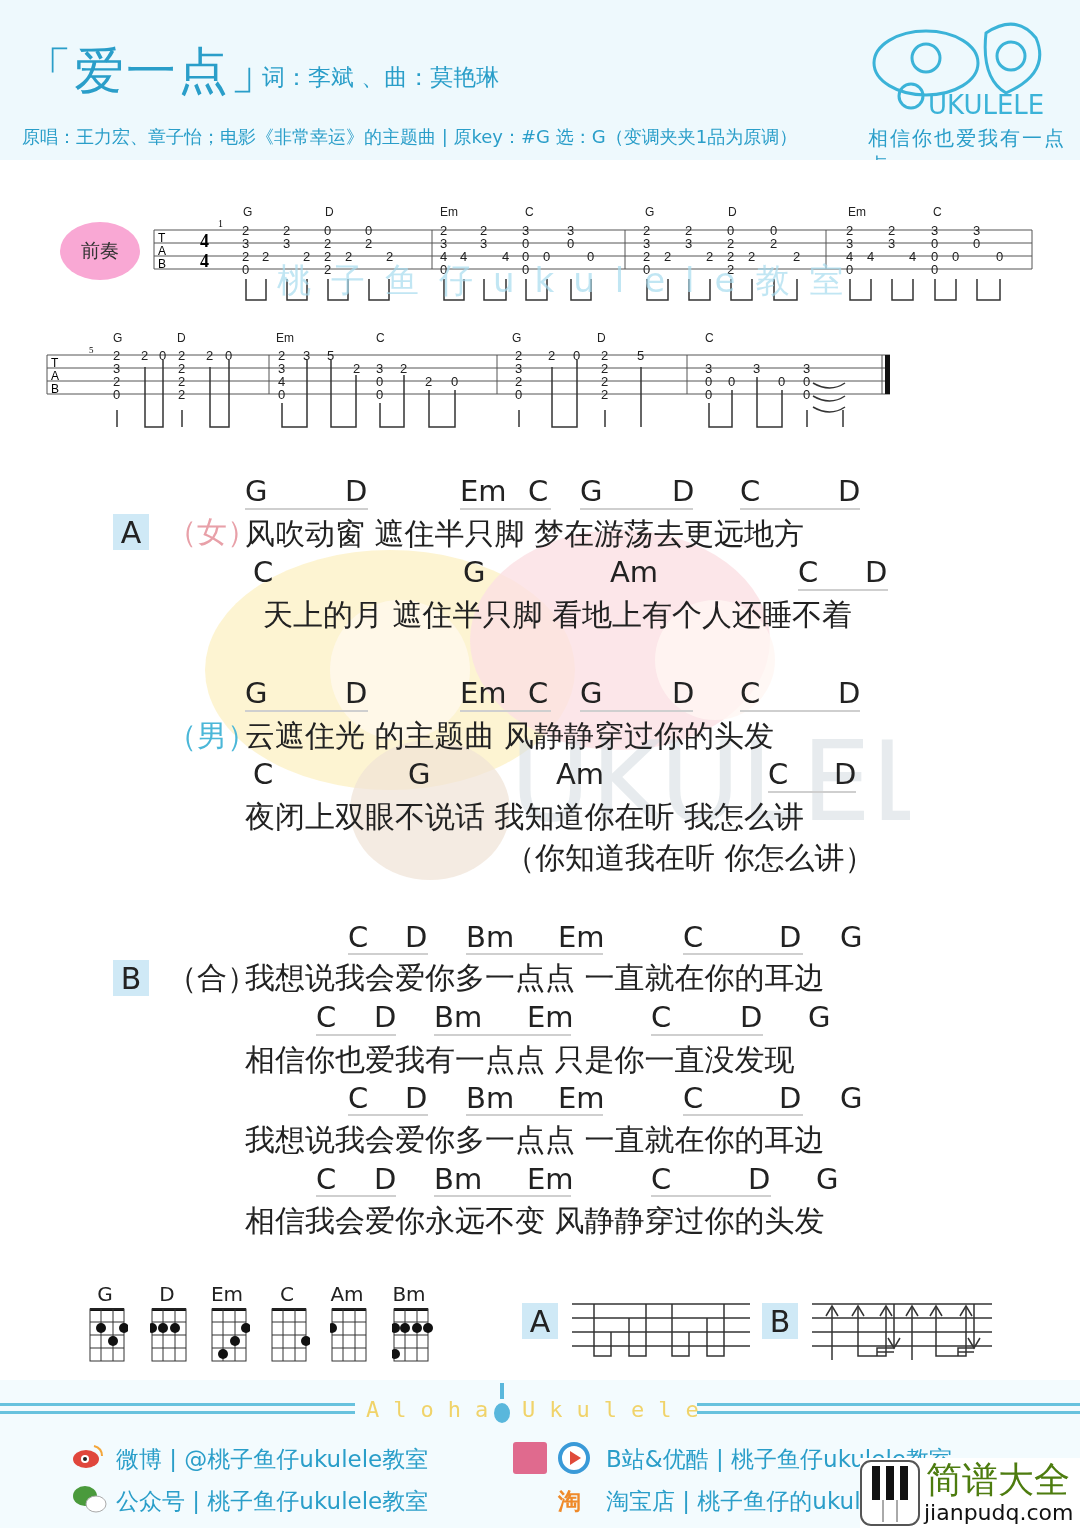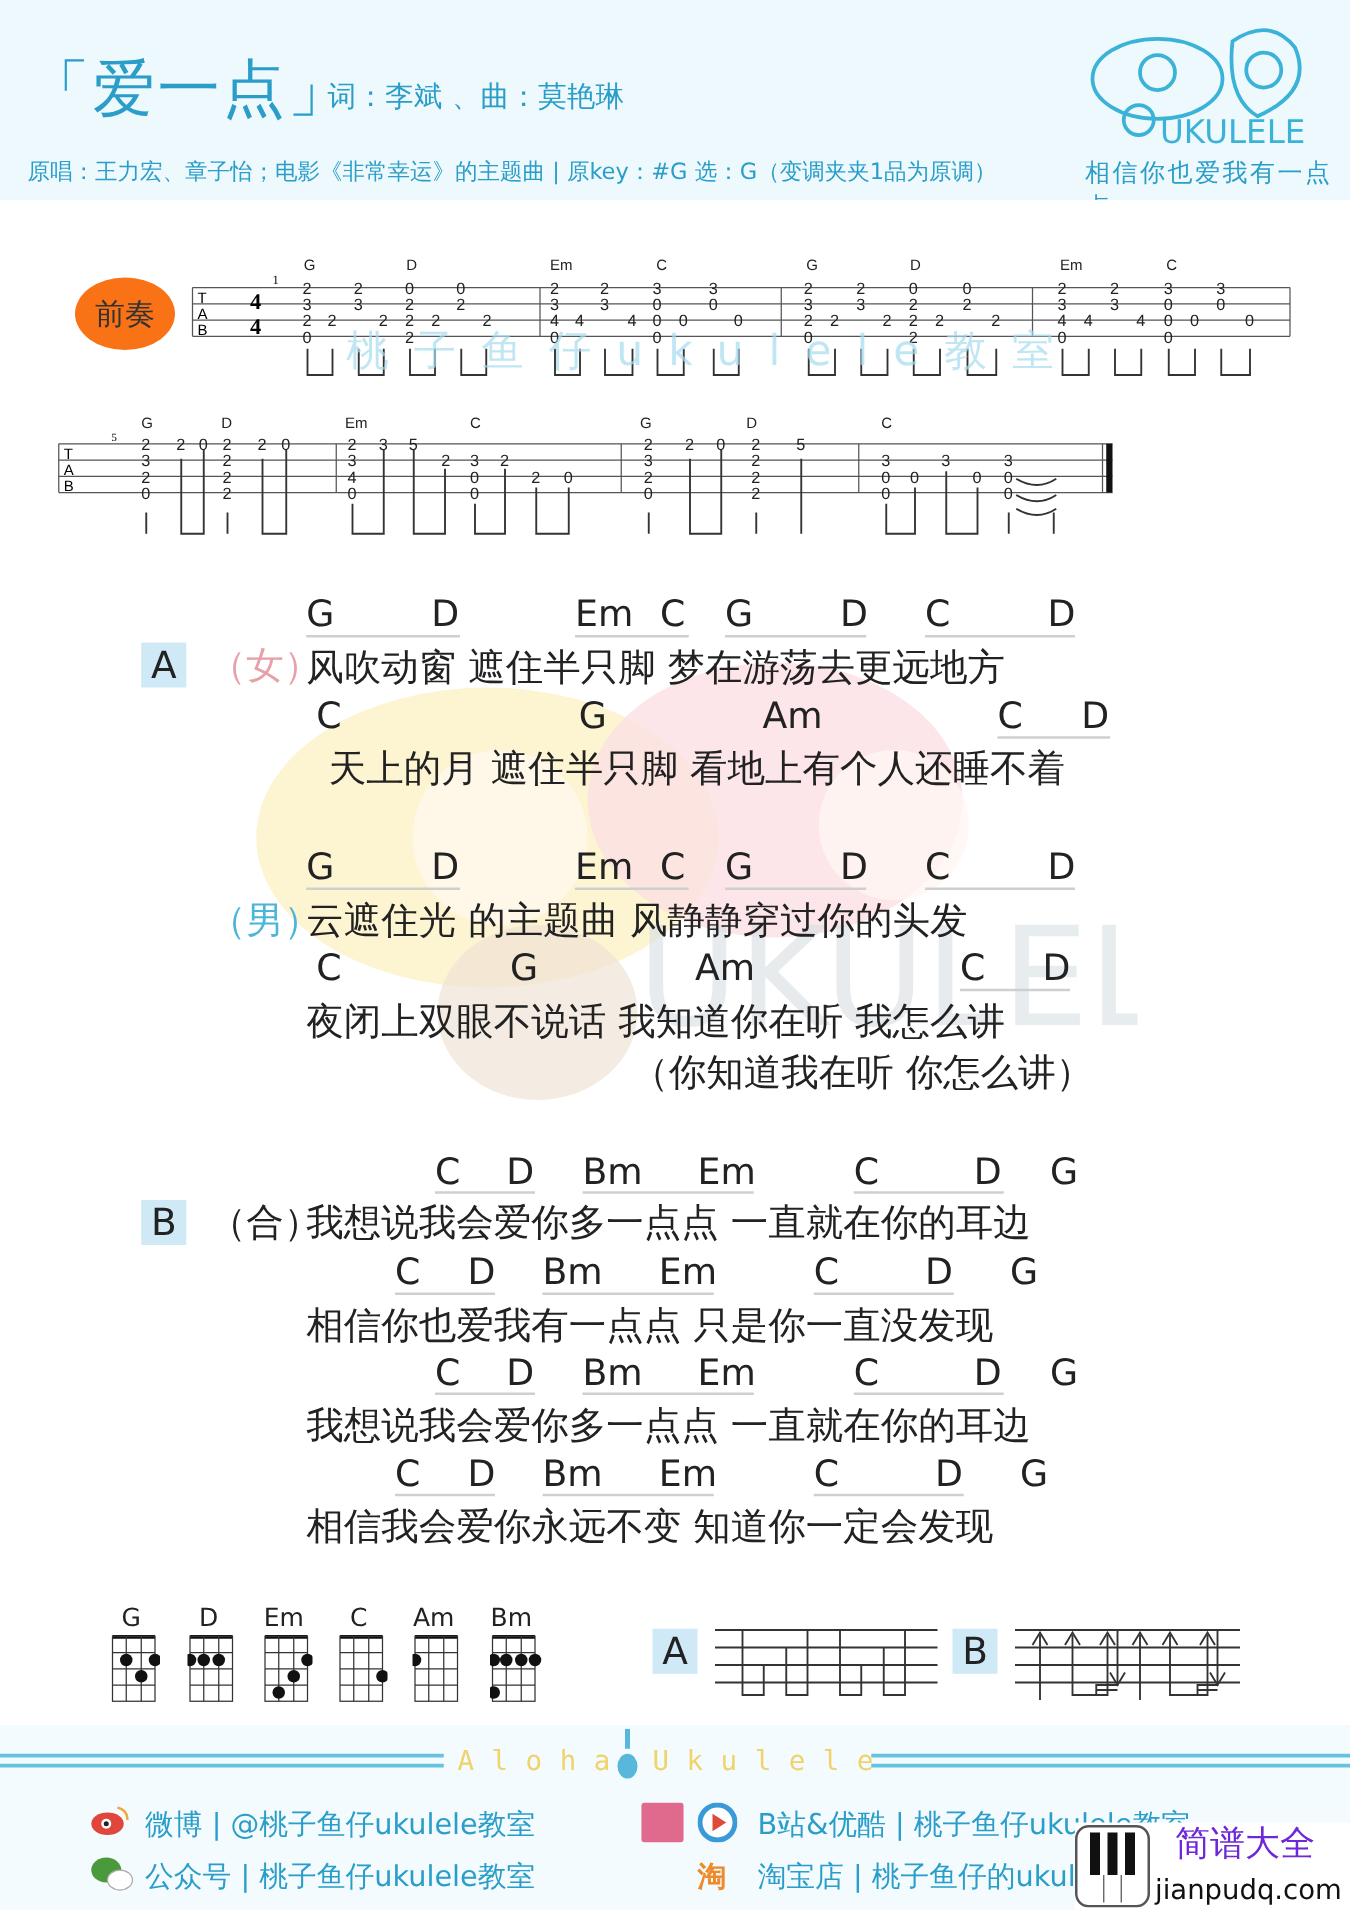--- a/index.html
+++ b/index.html
@@ -5,21 +5,21 @@
   * { box-sizing: border-box; margin: 0; padding: 0; }
   body { width: 1080px; height: 1528px; background: #f3fbfe; font-family: "DejaVu Sans", sans-serif; position: relative; overflow: hidden; color: #222; }
   .abs { position: absolute; }
   .header-band { position:absolute; left:0; top:0; width:1080px; height:160px; background:#eef9fd; }
   .title { position:absolute; left:22px; top:38px; font-size:50px; color:#2a9ec9; letter-spacing:2px; }
   .credits { position:absolute; left:262px; top:62px; font-size:23px; color:#2a9ec9; }
   .info { position:absolute; left:22px; top:125px; font-size:18px; color:#2a9ec9; white-space:nowrap; }
   .brand { position:absolute; left:868px; top:125px; font-size:20px; color:#2a9ec9; letter-spacing:2px; }
   .logo { position:absolute; left:866px; top:18px; width:180px; height:100px; }
   .main-bg { position:absolute; left:0; top:160px; width:1080px; height:1220px; background:#ffffff; }
-  .intro-bubble { position:absolute; left:60px; top:222px; width:80px; height:58px; background:#f97316; border-radius:50% 50% 50% 50%; display:flex; align-items:center; justify-content:center; font-size:24px; color:#333; }
+  .intro-bubble { position:absolute; left:60px; top:222px; width:80px; height:58px; background:#f9a8d4; border-radius:50% 50% 50% 50%; display:flex; align-items:center; justify-content:center; font-size:19px; color:#333; }
   .chord-lbl { position:absolute; font-size:12px; color:#222; font-family:"Liberation Sans", sans-serif; }
   .watermark { position:absolute; color:#a8dcef; opacity:.7; font-size:34px; letter-spacing:20px; white-space:nowrap; }
   .lyric { position:absolute; font-size:30px; color:#222; white-space:nowrap; }
   .chordline { position:absolute; font-size:29px; color:#222; font-family:"DejaVu Sans", sans-serif; white-space:nowrap; }
   .chord { position:absolute; }
   .uline { position:absolute; height:2px; background:#cfcfcf; }
   .sec-label { position:absolute; width:36px; height:36px; background:#cfe9f6; font-size:30px; display:flex; align-items:center; justify-content:center; color:#222; }
   .role { position:absolute; font-size:30px; }
   .chord-diag { position:absolute; }
   .diag-name { font-size:20px; text-align:center; width:46px; margin-left:-6px; }
@@ -373,21 +373,21 @@
   <span class="chord" style="left:374px">D</span>
   <span class="chord" style="left:434px">Bm</span>
   <span class="chord" style="left:527px">Em</span>
   <span class="chord" style="left:651px">C</span>
   <span class="chord" style="left:748px">D</span>
   <span class="chord" style="left:816px">G</span>
 </div>
 <div class="uline" style="left:316px;top:1195px;width:80px"></div>
 <div class="uline" style="left:434px;top:1195px;width:137px"></div>
 <div class="uline" style="left:651px;top:1195px;width:120px"></div>
-<div class="lyric" style="left:245px;top:1201px">相信我会爱你永远不变  知道你一定会发现</div>
+<div class="lyric" style="left:245px;top:1201px">相信我会爱你永远不变  风静静穿过你的头发</div>
 
 <div class="chord-diag" style="left:88px;top:1282px">
   <div class="diag-name">G</div>
   <svg width="40" height="60">
       <rect x="2" y="2" width="34" height="3" fill="#111"></rect>
       <g stroke="#333" fill="none">
         <rect x="2" y="3" width="34" height="52"></rect>
         <line x1="13" y1="3" x2="13" y2="55"></line>
         <line x1="25" y1="3" x2="25" y2="55"></line>
         <line x1="2" y1="16" x2="36" y2="16"></line>
@@ -559,15 +559,15 @@
 
 <div class="jp-badge">
   <svg class="abs" style="left:0;top:2px" width="60" height="66">
       <rect x="1" y="1" width="58" height="64" rx="10" fill="#fff" stroke="#555" stroke-width="2"></rect>
       <rect x="12" y="6" width="8" height="34" fill="#111"></rect>
       <rect x="26" y="6" width="8" height="34" fill="#111"></rect>
       <rect x="40" y="6" width="8" height="34" fill="#111"></rect>
       <line x1="23" y1="40" x2="23" y2="62" stroke="#555"></line>
       <line x1="37" y1="40" x2="37" y2="62" stroke="#555"></line>
     </svg>
-  <div class="abs" style="left:80px;top:-2px;font-size:28px;color:#6d28d9">简谱大全</div>
+  <div class="abs" style="left:66px;top:-2px;font-size:36px;color:#4d7c0f">简谱大全</div>
   <div class="abs" style="left:64px;top:42px;font-size:22px;color:#111">jianpudq.com</div>
 </div>
 
 </body></html>

